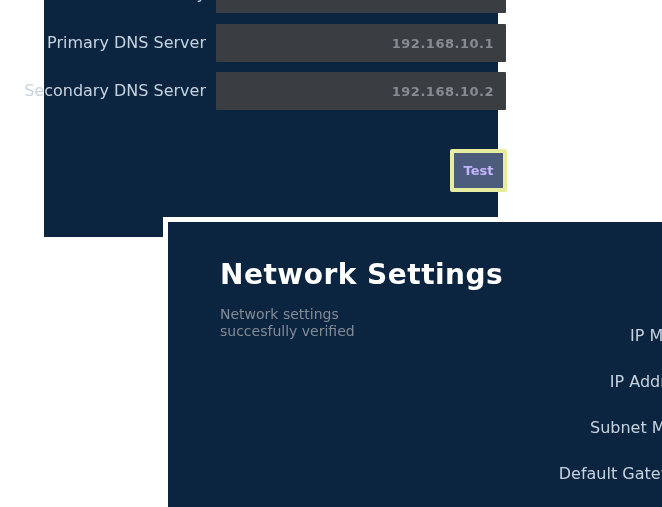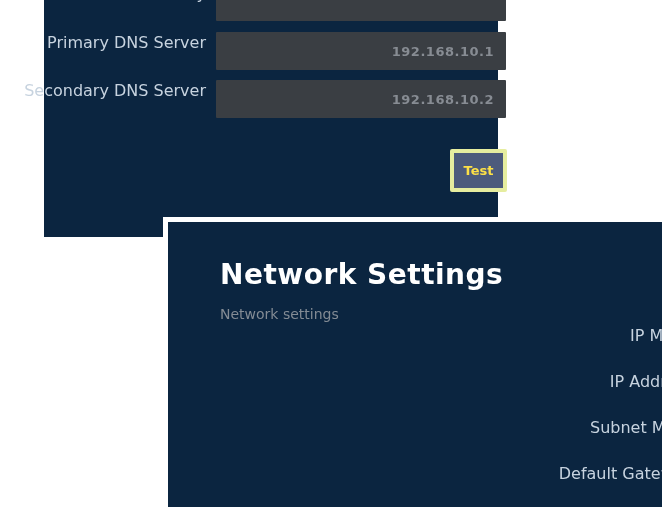--- a/index.html
+++ b/index.html
@@ -14,30 +14,30 @@
   .row{position:absolute;left:0;height:38px;}
   .row-partial{top:-25px;}
   .row-1{top:24px;}
   .row-2{top:72px;}
   .flabel{
     position:absolute;left:-158px;top:0;width:320px;height:38px;
     line-height:38px;text-align:right;
     color:#c7d3df;font-size:16px;white-space:nowrap;
   }
   .fvalue{
-    position:absolute;left:172px;top:8px;width:290px;height:38px;
+    position:absolute;left:172px;top:0;width:290px;height:38px;
     box-sizing:border-box;border:0;outline:0;border-radius:1px;
     background:#3a3e43;color:#878c93;
     font-family:"DejaVu Sans", sans-serif;font-weight:bold;font-size:13px;
     letter-spacing:.5px;text-align:right;padding-right:12px;
   }
   .test-btn{
     position:absolute;left:406px;top:149px;width:57px;height:43px;
     box-sizing:border-box;border:4px solid #e6ed9f;border-radius:2px;
-    background:#4d5b7c;color:#fde047;
+    background:#4d5b7c;color:#c4b5fd;
     font-family:"DejaVu Sans", sans-serif;font-weight:bold;font-size:13px;
     cursor:pointer;padding:0;
   }
   
   .net-panel{
     left:163px;top:217px;width:517px;height:290px;
     box-sizing:border-box;border-top:5px solid #ffffff;border-left:5px solid #ffffff;
   }
   .net-title{
     position:absolute;left:52px;top:36px;margin:0;
@@ -78,20 +78,21 @@
 
     <button class="test-btn">Test</button>
   </section>
 
   <section class="panel net-panel">
 
     <h1 class="net-title">Network Settings</h1>
 
     <p class="net-status">
       <span>Network settings</span><br>
+      <span>succesfully verified</span>
     </p>
 
     <div class="nlabel nl-0">IP Mode</div>
     <div class="nlabel nl-1">IP Address</div>
     <div class="nlabel nl-2">Subnet Mask</div>
     <div class="nlabel nl-3">Default Gateway</div>
   </section>
 
 </div>
 

